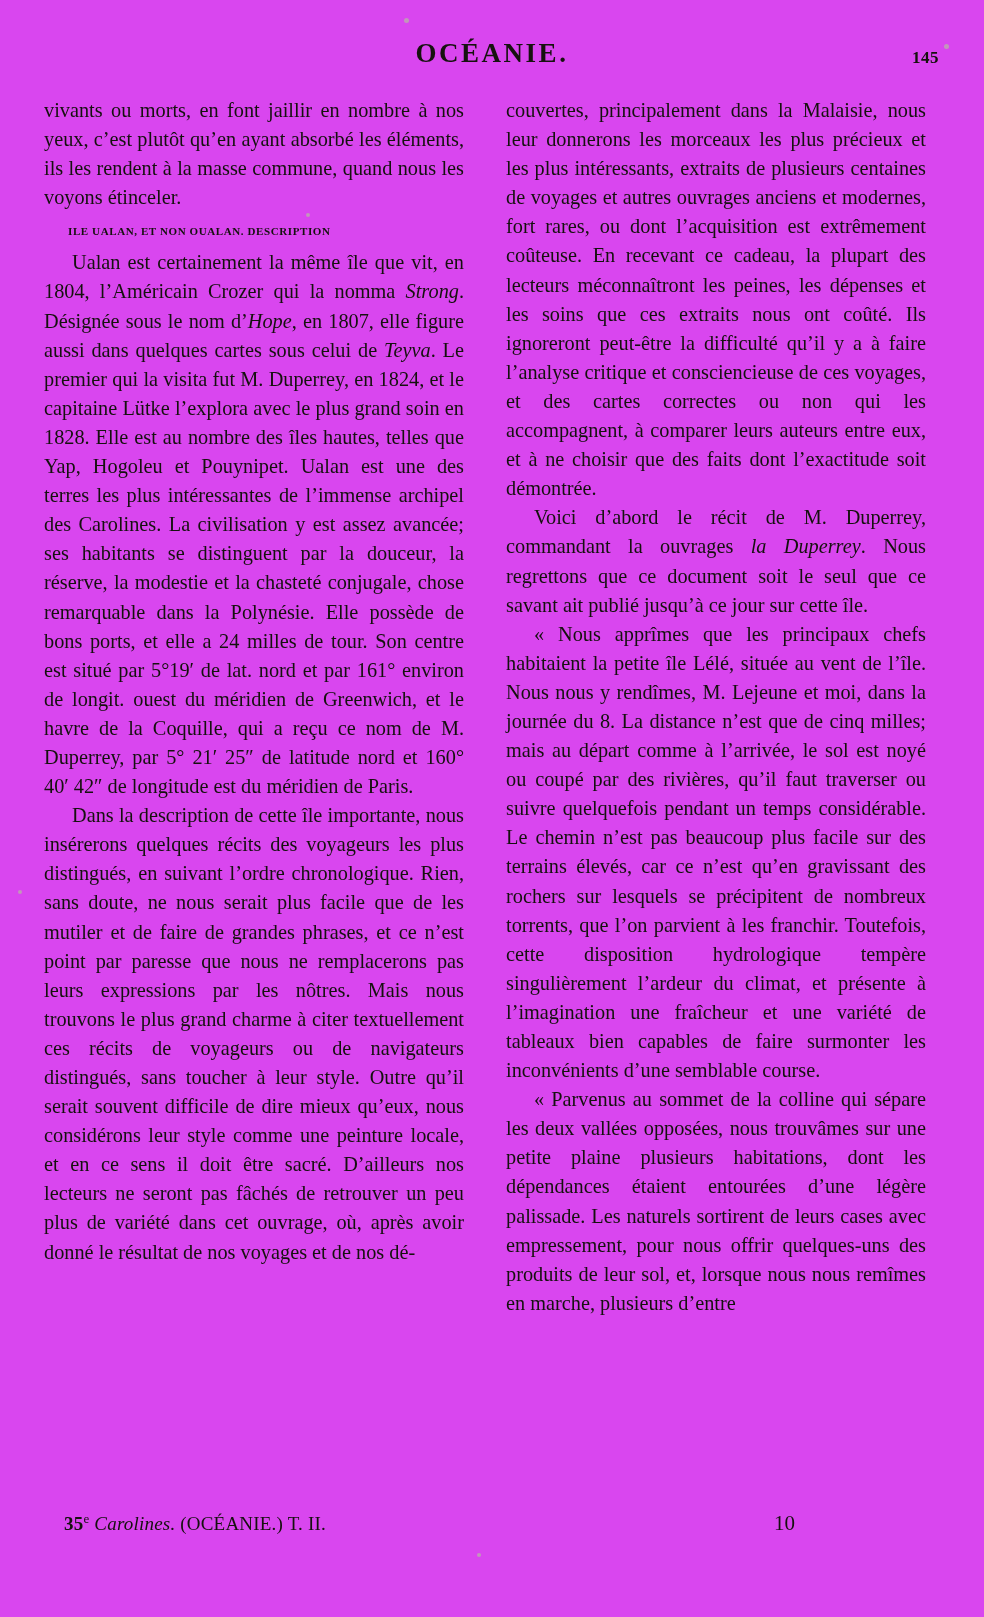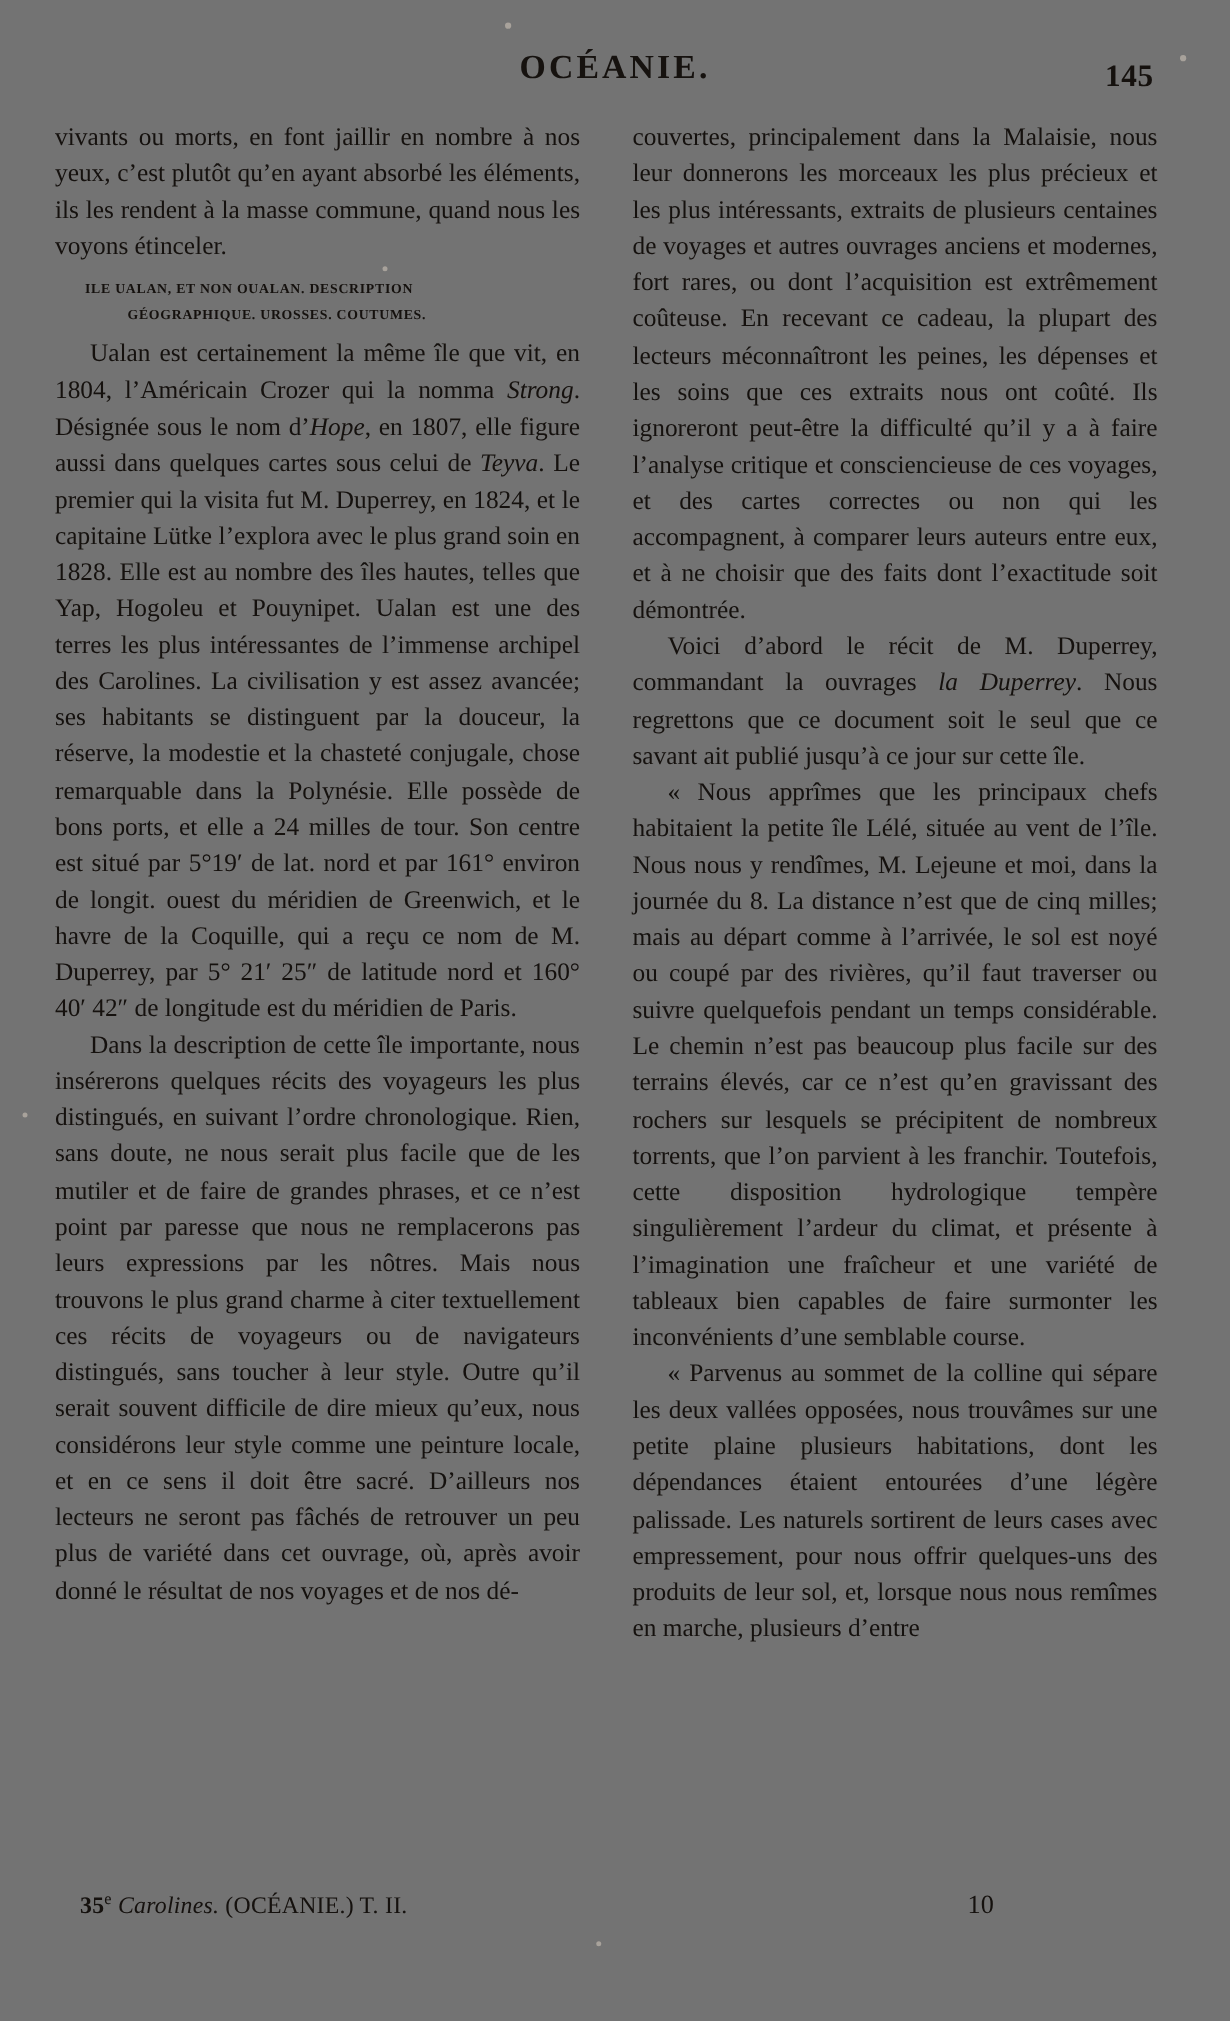--- a/index.html
+++ b/index.html
@@ -13,21 +13,21 @@
     position: relative;
     font-family: "Liberation Serif", serif;
     color: #15110e;
     overflow: hidden;
   }
   .page {
     position: absolute;
     left: 0; top: 0;
     width: 984px;
     height: 1617px;
-    background: #737373;
+    background: #d946ef;
   }
   .header {
     position: absolute;
     left: 0;
     top: 38px;
     width: 984px;
     height: 40px;
   }
   .running-title {
     position: absolute;
@@ -36,23 +36,23 @@
     width: 984px;
     text-align: center;
     font-size: 27px;
     letter-spacing: 2.5px;
     font-weight: bold;
     font-family: "Liberation Serif", serif;
     color: #16120f;
   }
   .folio {
     position: absolute;
-    right: 61px;
+    right: 45px;
     top: 10px;
-    font-size: 25px;
+    font-size: 17px;
     font-weight: bold;
     letter-spacing: 0.5px;
   }
   .columns {
     position: absolute;
     left: 44px;
     top: 96px;
     width: 896px;
     height: 1390px;
   }
@@ -131,21 +131,20 @@
     <div class="folio">145</div>
   </div>
 
   <div class="columns">
 
     <div class="col col-left">
       <p class="noindent">vivants ou morts, en font jaillir en nombre à nos yeux, c’est plutôt qu’en ayant absorbé les éléments, ils les rendent à la masse commune, quand nous les voyons étinceler.</p>
 
       <div class="smallcaps-head">
         <span>ILE UALAN, ET NON OUALAN. DESCRIPTION</span>
-        <span class="l2">GÉOGRAPHIQUE. UROSSES. COUTUMES.</span>
       </div>
 
       <p><span>Ualan est certainement la même île que vit, en 1804, l’Américain Crozer qui la nomma </span><i>Strong</i><span>. Désignée sous le nom d’</span><i>Hope</i><span>, en 1807, elle figure aussi dans quelques cartes sous celui de </span><i>Teyva</i><span>. Le premier qui la visita fut M. Duperrey, en 1824, et le capitaine Lütke l’explora avec le plus grand soin en 1828. Elle est au nombre des îles hautes, telles que Yap, Hogoleu et Pouynipet. Ualan est une des terres les plus intéressantes de l’immense archipel des Carolines. La civilisation y est assez avancée; ses habitants se distinguent par la douceur, la réserve, la modestie et la chasteté conjugale, chose remarquable dans la Polynésie. Elle possède de bons ports, et elle a 24 milles de tour. Son centre est situé par 5°19′ de lat. nord et par 161° environ de longit. ouest du méridien de Greenwich, et le havre de la Coquille, qui a reçu ce nom de M. Duperrey, par 5° 21′ 25″ de latitude nord et 160° 40′ 42″ de longitude est du méridien de Paris.</span></p>
 
       <p>Dans la description de cette île importante, nous insérerons quelques récits des voyageurs les plus distingués, en suivant l’ordre chronologique. Rien, sans doute, ne nous serait plus facile que de les mutiler et de faire de grandes phrases, et ce n’est point par paresse que nous ne remplacerons pas leurs expressions par les nôtres. Mais nous trouvons le plus grand charme à citer textuellement ces récits de voyageurs ou de navigateurs distingués, sans toucher à leur style. Outre qu’il serait souvent difficile de dire mieux qu’eux, nous considérons leur style comme une peinture locale, et en ce sens il doit être sacré. D’ailleurs nos lecteurs ne seront pas fâchés de retrouver un peu plus de variété dans cet ouvrage, où, après avoir donné le résultat de nos voyages et de nos dé-</p>
     </div>
 
     <div class="col col-right">
       <p class="noindent">couvertes, principalement dans la Malaisie, nous leur donnerons les morceaux les plus précieux et les plus intéressants, extraits de plusieurs centaines de voyages et autres ouvrages anciens et modernes, fort rares, ou dont l’acquisition est extrêmement coûteuse. En recevant ce cadeau, la plupart des lecteurs méconnaîtront les peines, les dépenses et les soins que ces extraits nous ont coûté. Ils ignoreront peut-être la difficulté qu’il y a à faire l’analyse critique et consciencieuse de ces voyages, et des cartes correctes ou non qui les accompagnent, à comparer leurs auteurs entre eux, et à ne choisir que des faits dont l’exactitude soit démontrée.</p>
 

